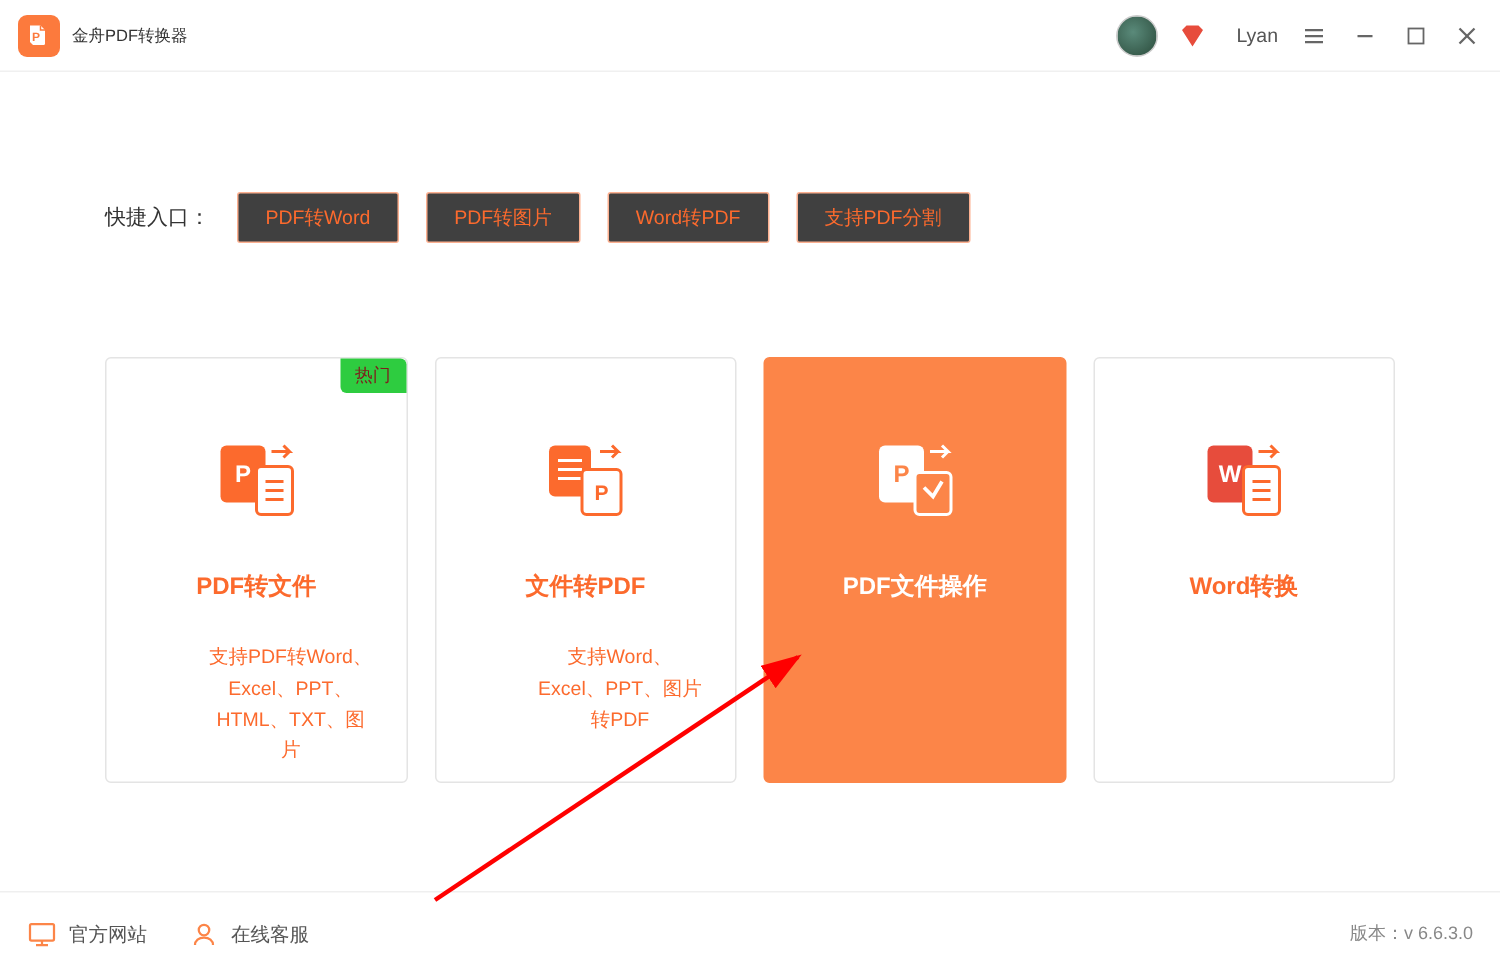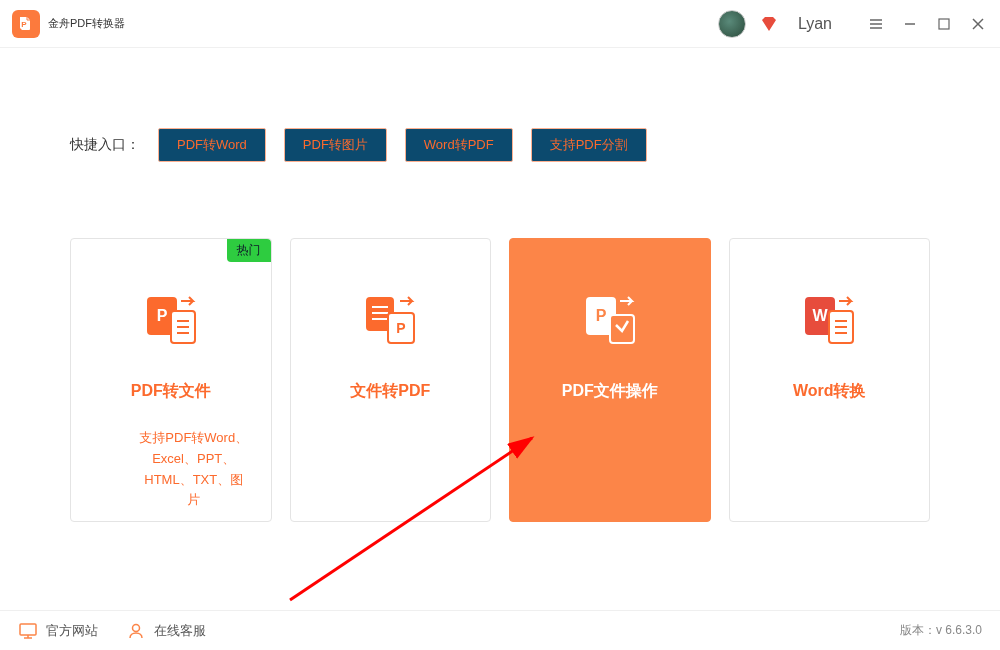--- a/index.html
+++ b/index.html
@@ -55,24 +55,23 @@
       border: 1px solid #ccc;
     }
     .diamond-icon {
       width: 18px;
       height: 18px;
       display: flex;
       align-items: center;
       justify-content: center;
     }
     .username {
-      font-size: 16px;
+      font-size: 13px;
       color: #555;
       margin-left: 6px;
-      margin-right: 20px;
     }
     .window-btn {
       width: 20px;
       height: 20px;
       display: flex;
       align-items: center;
       justify-content: center;
       cursor: pointer;
       color: #666;
     }
@@ -83,21 +82,21 @@
       display: flex;
       align-items: center;
       gap: 18px;
     }
     .quick-entry-label {
       font-size: 14px;
       color: #333;
     }
     .quick-btn {
       border: 1px solid #fcb090;
-      background: #0c4a6e;
+      background: #404040;
       color: #fc6a2d;
       font-size: 13px;
       padding: 7px 18px;
       border-radius: 2px;
       cursor: pointer;
     }
     .cards-grid {
       margin-top: 76px;
       display: grid;
       grid-template-columns: repeat(4, 1fr);
@@ -118,21 +117,21 @@
     .card.active {
       background: #fc8548;
       border-color: #fc8548;
       color: #fff;
     }
     .card-badge {
       position: absolute;
       top: 0;
       right: 0;
       background: #2ecc40;
-      color: #0f172a;
+      color: #7f1d1d;
       font-size: 12px;
       padding: 3px 10px;
       border-radius: 0 4px 0 4px;
     }
     .card-icon {
       width: 64px;
       height: 64px;
       margin-top: 24px;
       display: flex;
       align-items: center;
@@ -157,21 +156,21 @@
       margin-left: 46px;
     }
     .card.active .card-desc {
       color: #fff;
     }
     .footer {
       position: absolute;
       bottom: 0;
       left: 0;
       right: 0;
-      height: 40px;
+      height: 56px;
       display: flex;
       align-items: center;
       padding: 0 18px;
       border-top: 1px solid #efefef;
     }
     .footer-link {
       display: flex;
       align-items: center;
       gap: 8px;
       font-size: 13px;
@@ -271,20 +270,21 @@
           <rect x="8" y="10" width="28" height="34" rx="4" fill="#fc6a2d"></rect>
           <line x1="14" y1="20" x2="30" y2="20" stroke="#fff" stroke-width="2"></line>
           <line x1="14" y1="26" x2="30" y2="26" stroke="#fff" stroke-width="2"></line>
           <line x1="14" y1="32" x2="30" y2="32" stroke="#fff" stroke-width="2"></line>
           <rect x="30" y="26" width="26" height="30" rx="3" fill="#fff" stroke="#fc6a2d" stroke-width="2"></rect>
           <text x="43" y="46" font-size="14" font-weight="bold" fill="#fc6a2d" text-anchor="middle">P</text>
           <path d="M42 14 L54 14 L50 10 M54 14 L50 18" fill="none" stroke="#fc6a2d" stroke-width="2"></path>
         </svg>
       </div>
       <div class="card-title">文件转PDF</div>
+      <div class="card-desc">支持Word、Excel、PPT、图片转PDF</div>
     </div>
 
     <div class="card active">
       <div class="card-icon">
         <svg width="64" height="64" viewBox="0 0 64 64">
           <rect x="8" y="10" width="30" height="38" rx="4" fill="#fff"></rect>
           <text x="23" y="34" font-size="16" font-weight="bold" fill="#fc8548" text-anchor="middle">P</text>
           <rect x="32" y="28" width="24" height="28" rx="3" fill="#fc8548" stroke="#fff" stroke-width="2"></rect>
           <path d="M38 38 L44 44 L50 34" fill="none" stroke="#fff" stroke-width="2.5"></path>
           <path d="M42 14 L54 14 L50 10 M54 14 L50 18" fill="none" stroke="#fff" stroke-width="2"></path>

